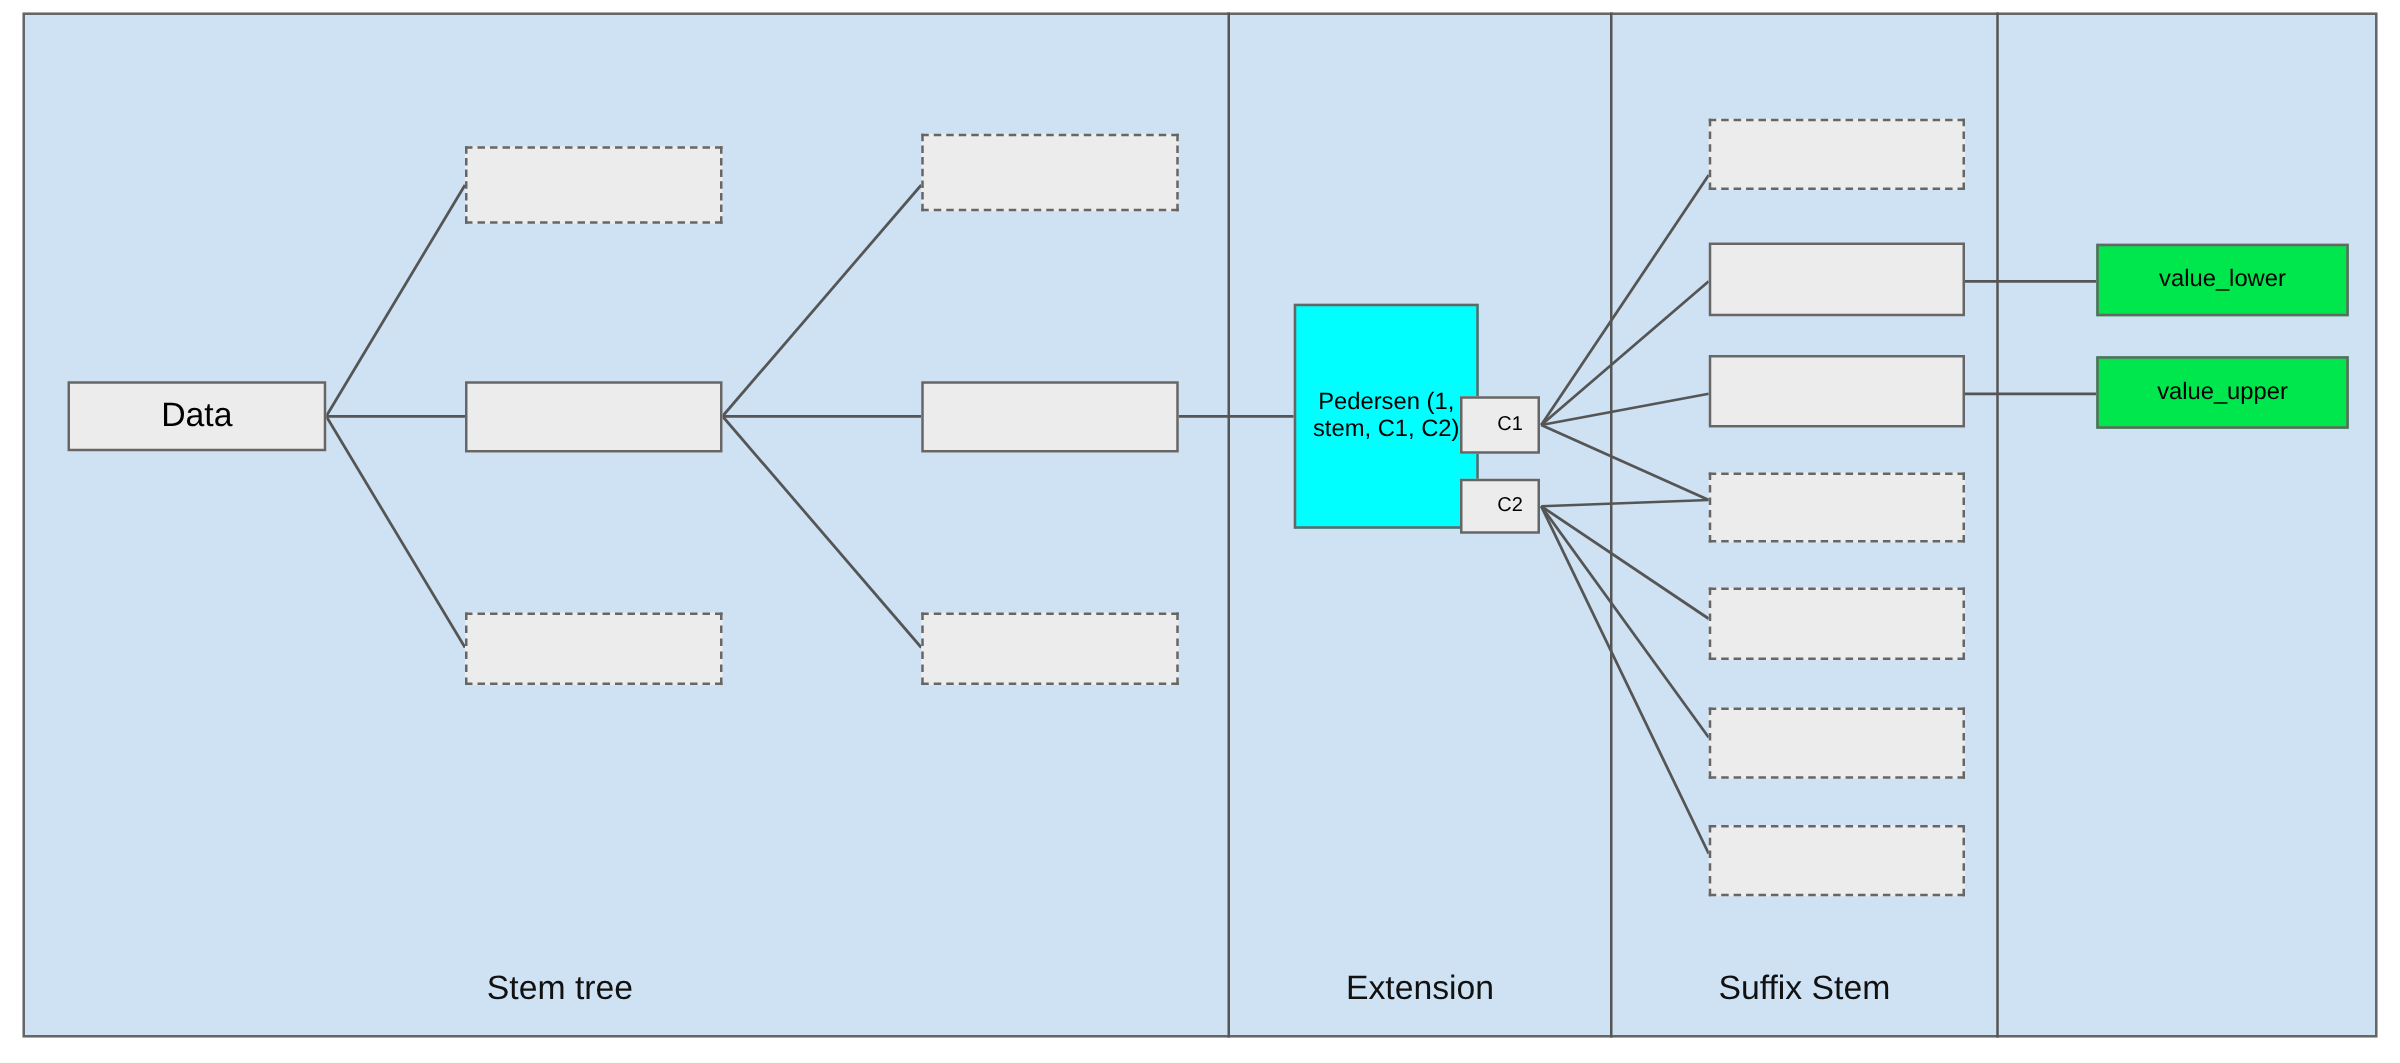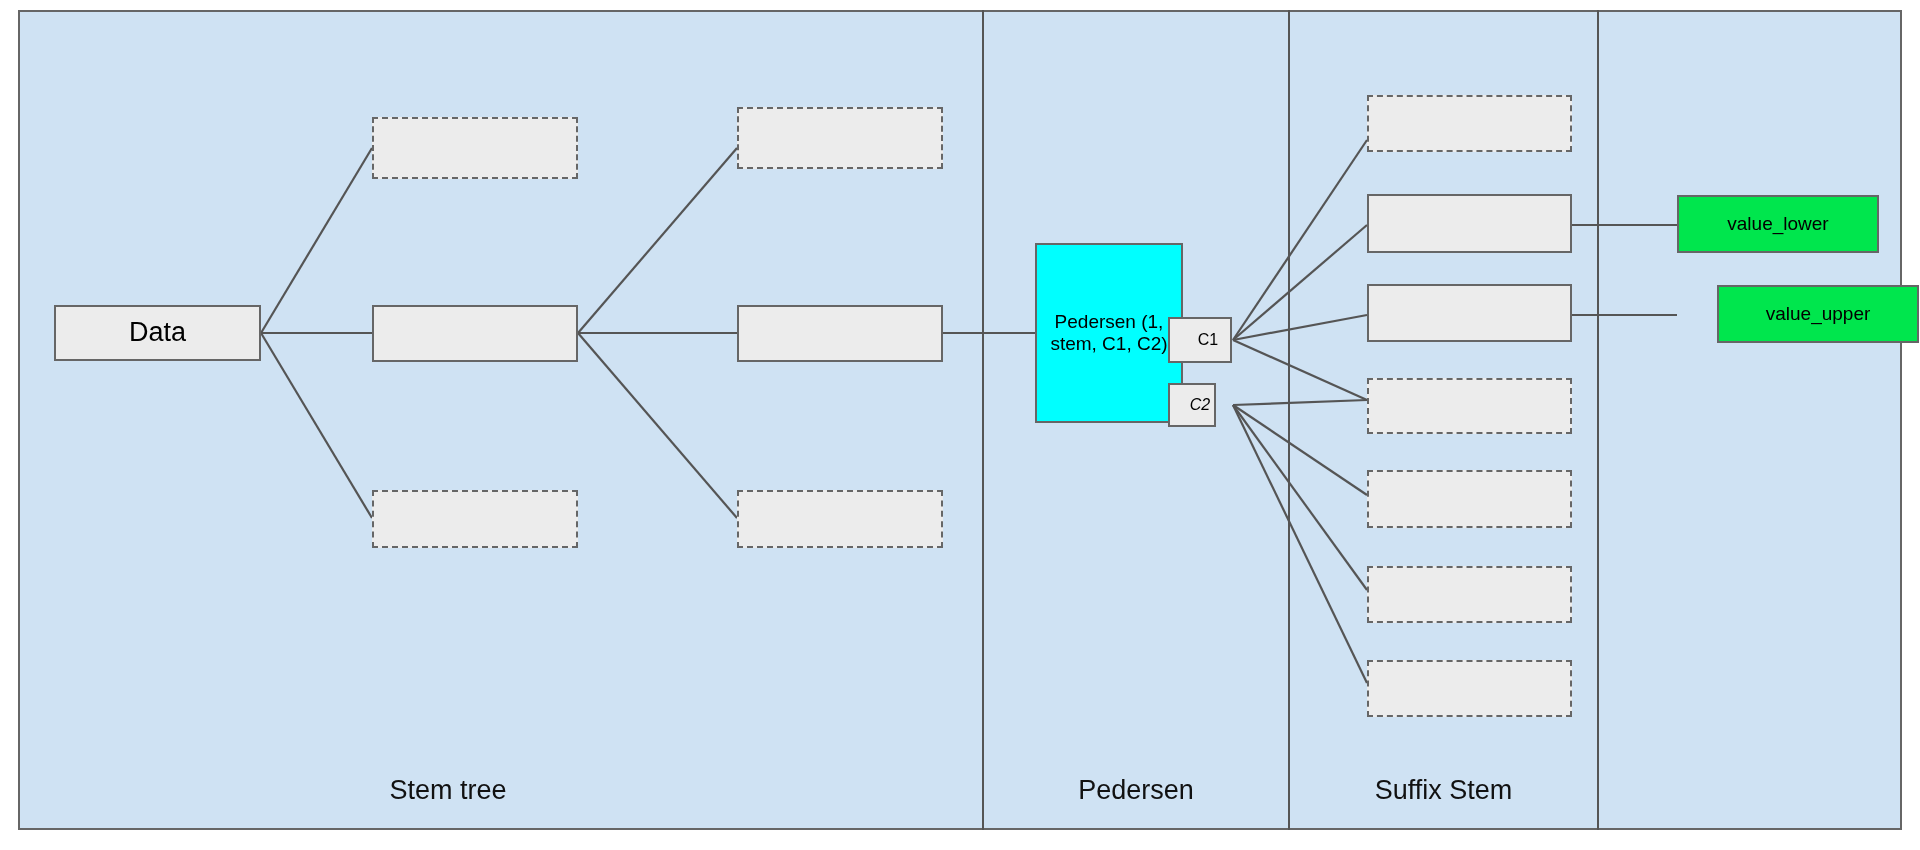--- a/index.html
+++ b/index.html
@@ -157,21 +157,21 @@
   </div>
 
   <div class="node cyan pedersen" style="left:1035px; top:243px; width:148px; height:180px;">
     <span>Pedersen (1, stem, C1, C2)</span>
   </div>
 
   <div class="node conn" style="left:1168px; top:317px; width:64px; height:46px;">
     <span>C1</span>
   </div>
 
-  <div class="node conn" style="left:1168px; top:383px; width:48px; height:44px;font-style:italic;">
+  <div class="node conn" style="left:1168px; top:383px; width:64px; height:44px;">
     <span>C2</span>
   </div>
 
   <div class="node dashed" style="left:1367px; top:95px; width:205px; height:57px;">
     <span></span>
   </div>
 
   <div class="node" style="left:1367px; top:194px; width:205px; height:59px;">
     <span></span>
   </div>
@@ -193,29 +193,29 @@
   </div>
 
   <div class="node dashed" style="left:1367px; top:660px; width:205px; height:57px;">
     <span></span>
   </div>
 
   <div class="node green value" style="left:1677px; top:195px; width:202px; height:58px;">
     <span>value_lower</span>
   </div>
 
-  <div class="node green value" style="left:1677px; top:285px; width:202px; height:58px;margin-left:40px;">
+  <div class="node green value" style="left:1677px; top:285px; width:202px; height:58px;">
     <span>value_upper</span>
   </div>
 
   <div class="col-label" style="left:18px; top:775px; width:860px;">
     <span>Stem tree</span>
   </div>
 
   <div class="col-label" style="left:984px; top:775px; width:304px;">
-    <span>Pedersen</span>
+    <span>Extension</span>
   </div>
 
   <div class="col-label" style="left:1290px; top:775px; width:307px;">
     <span>Suffix Stem</span>
   </div>
 
 </div>
 
 </body></html>

